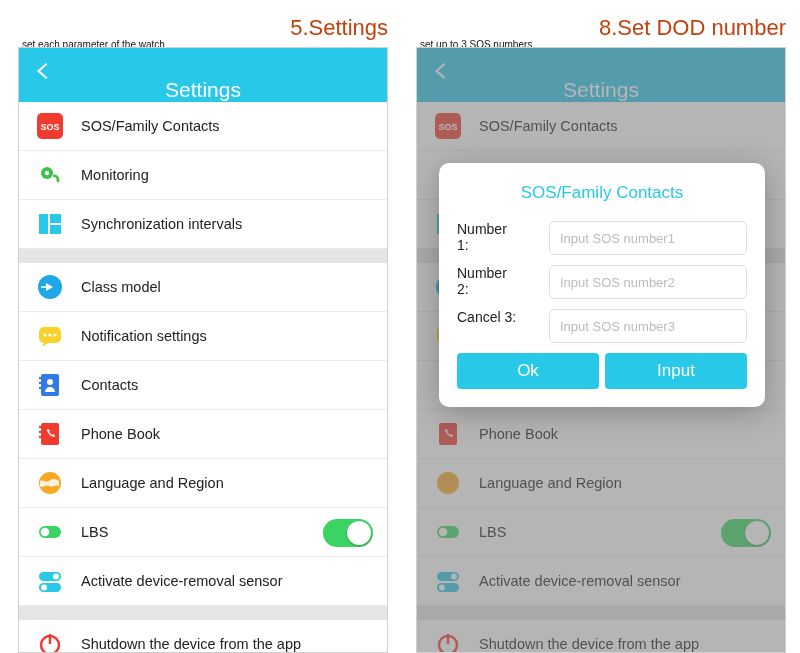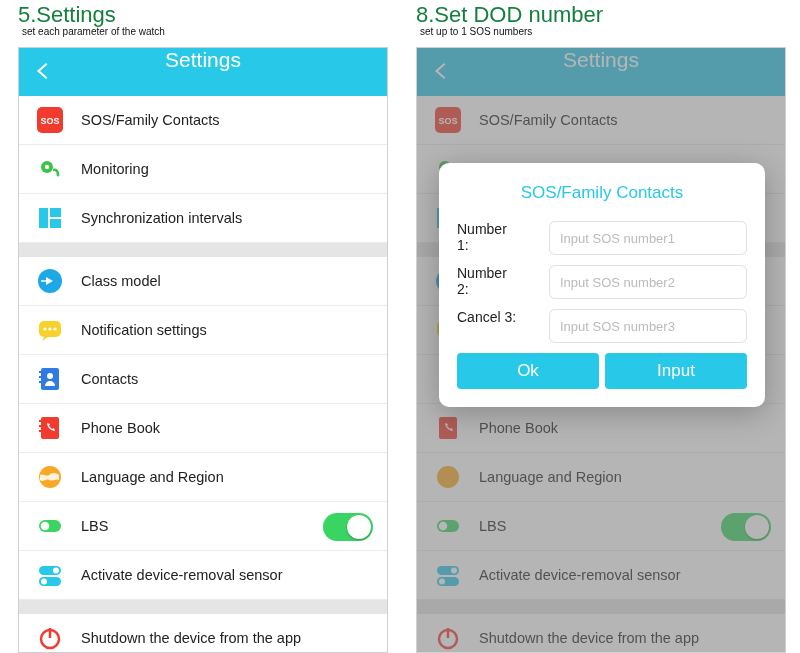--- a/index.html
+++ b/index.html
@@ -15,45 +15,46 @@
     position: absolute;
     top: 0;
     width: 370px;
     height: 653px;
   }
   .side-left { left: 18px; }
   .side-right { left: 416px; }
   .step-title {
     font-size: 22px;
     font-weight: 400;
-    color: #15803d;
-    padding-top: 2px;
+    color: #c2410c;
+    padding-top: 15px;
+    text-align: right;
   }
   .step-sub {
     font-size: 10px;
     color: #111;
     margin-top: -2px;
     padding-left: 4px;
   }
   .phone {
     position: absolute;
     top: 47px;
     left: 0;
     width: 370px;
     height: 606px;
     border: 1px solid #d0d0d0;
     background: #e5e5e5;
     overflow: hidden;
   }
   .header {
     background: #28c8e8;
-    height: 48px;
+    height: 54px;
     position: relative;
     display: flex;
-    align-items: flex-start;
+    align-items: flex-end;
     justify-content: center;
   }
   .header-title {
     color: #fff;
     font-size: 21px;
     font-weight: 400;
   }
   .back-arrow {
     position: absolute;
     left: 14px;
@@ -311,21 +312,21 @@
             </svg>
         </span>
         <span class="label">Shutdown the device from the app</span>
       </div>
     </div>
   </div>
 </div>
 
 <div class="side side-right">
   <div class="step-title">8.Set DOD number</div>
-  <div class="step-sub">set up to 1 SOS numbers</div>
+  <div class="step-sub">set up to 3 SOS numbers</div>
 
   <div class="phone">
     <div class="header">
       <span class="back-arrow">
         <svg viewBox="0 0 24 24" fill="none" stroke="#fff" stroke-width="2.2">
             <path d="M15 4 L6 12 L15 20"></path>
           </svg>
       </span>
       <span class="header-title">Settings</span>
     </div>

